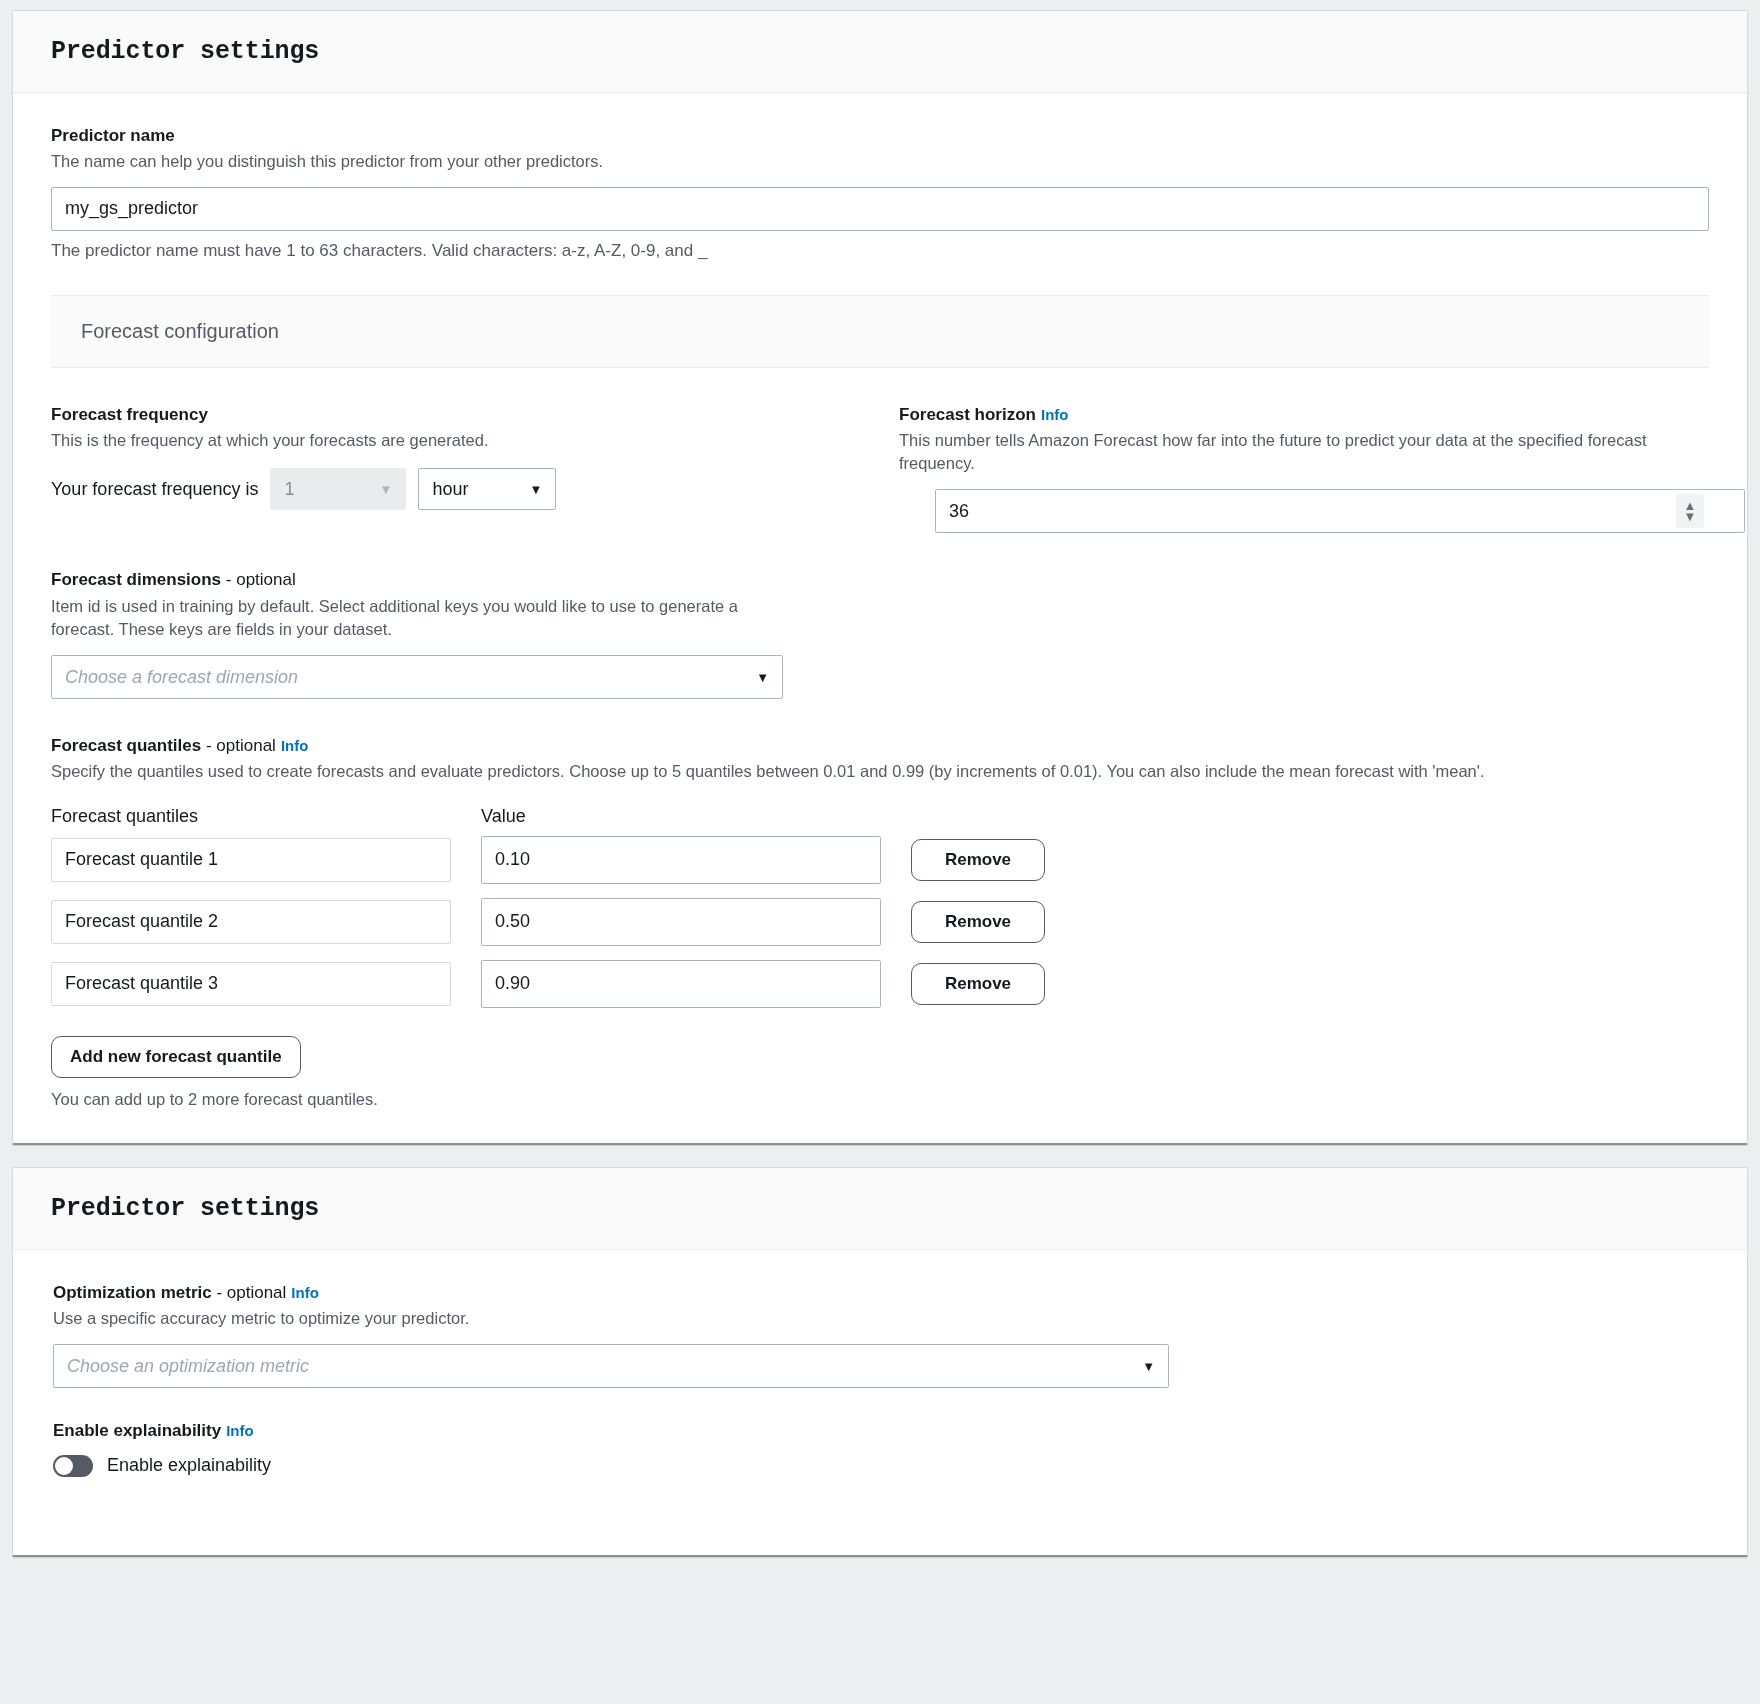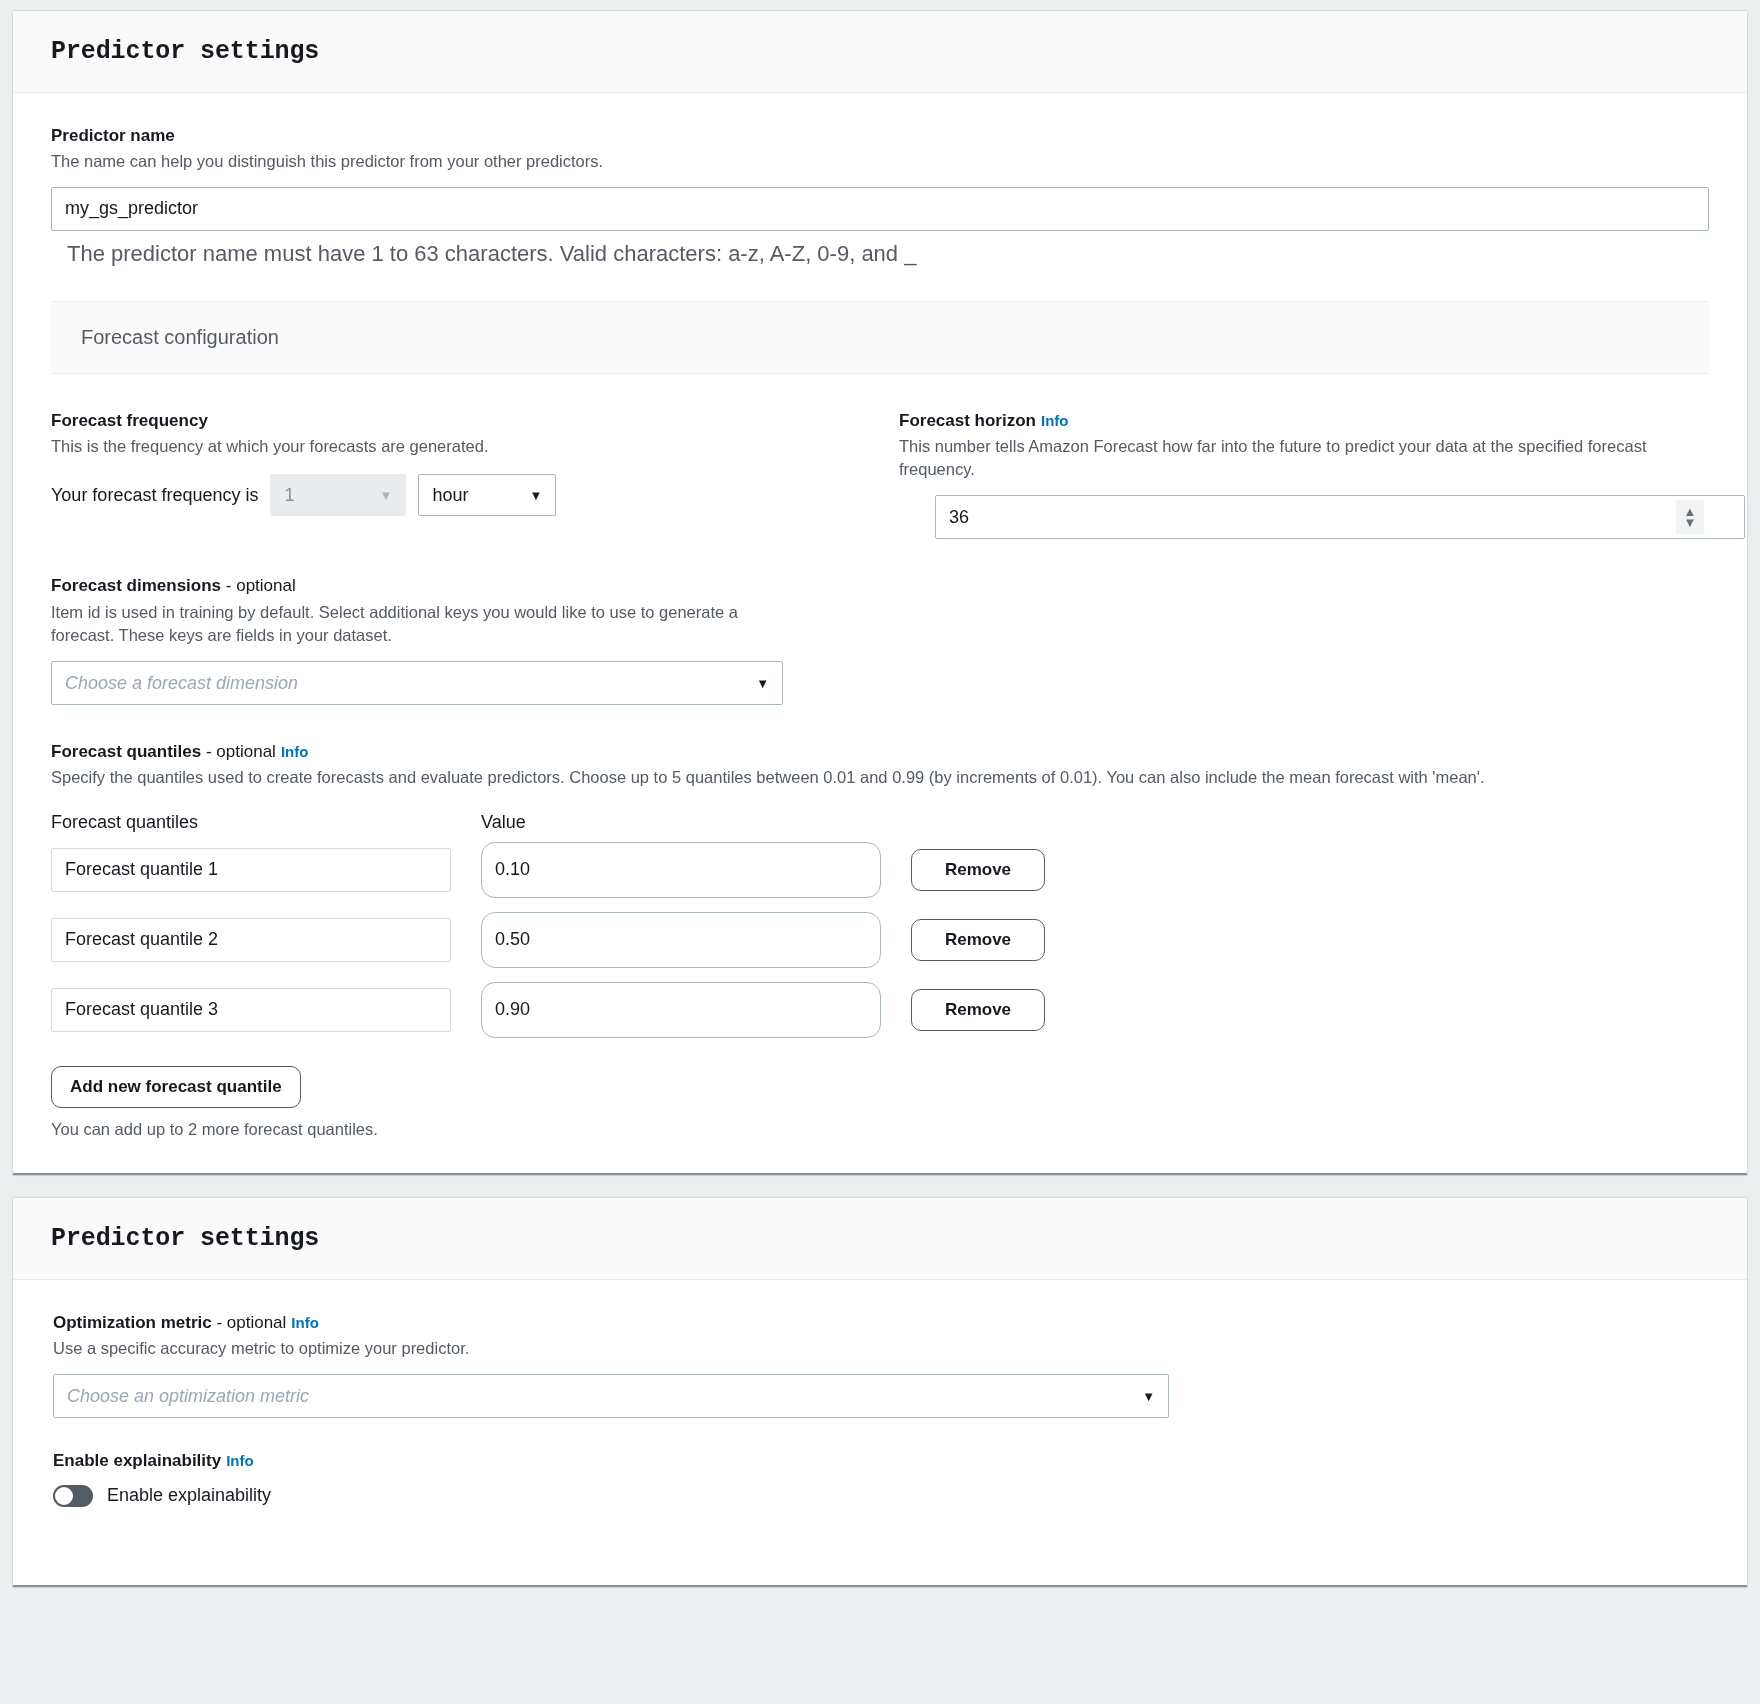--- a/index.html
+++ b/index.html
@@ -52,24 +52,23 @@
     cursor: pointer;
     vertical-align: baseline;
   }
   .field-desc {
     font-size: 16.5px;
     color: #545b64;
     line-height: 1.42;
     margin-top: 3px;
   }
   .constraint {
-    font-size: 22px;
+    font-size: 17px;
     color: #545b64;
     margin-top: 10px;
-    margin-left: 16px;
   }
 
   .text-input {
     display: block;
     width: 100%;
     height: 44px;
     padding: 0 13px;
     font-size: 18px;
     font-family: "Liberation Sans", sans-serif;
     color: #16191f;
@@ -204,28 +203,28 @@
     color: #16191f;
     background: #fff;
     border: 1px solid #d5dbdb;
     border-radius: 2px;
     display: flex;
     align-items: center;
   }
   .q-gap { width: 30px; }
   .q-value-input {
     width: 400px;
-    height: 56px;
+    height: 48px;
     padding: 0 13px;
     font-size: 18px;
     font-family: "Liberation Sans", sans-serif;
     color: #16191f;
     background: #fff;
     border: 1px solid #aab7b8;
-    border-radius: 14px;
+    border-radius: 2px;
     outline: none;
   }
   .btn {
     height: 42px;
     padding: 0 18px;
     background: #fff;
     border: 1px solid #545b64;
     border-radius: 10px;
     font-size: 17px;
     font-weight: bold;

